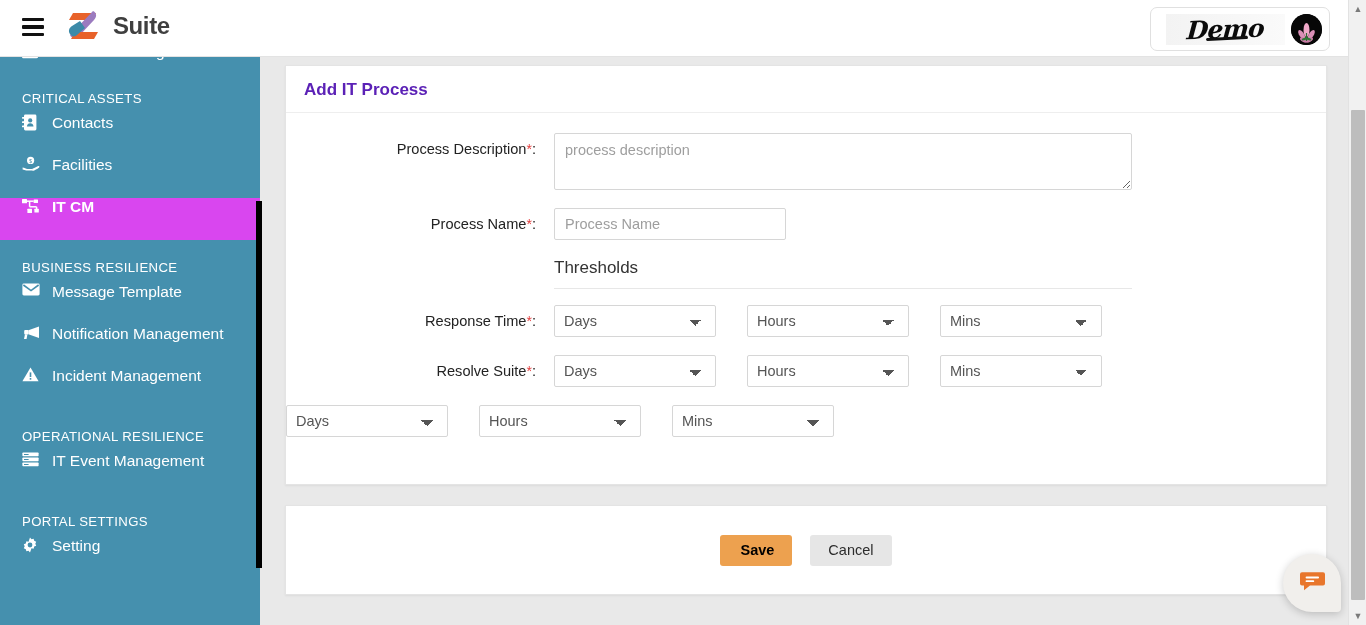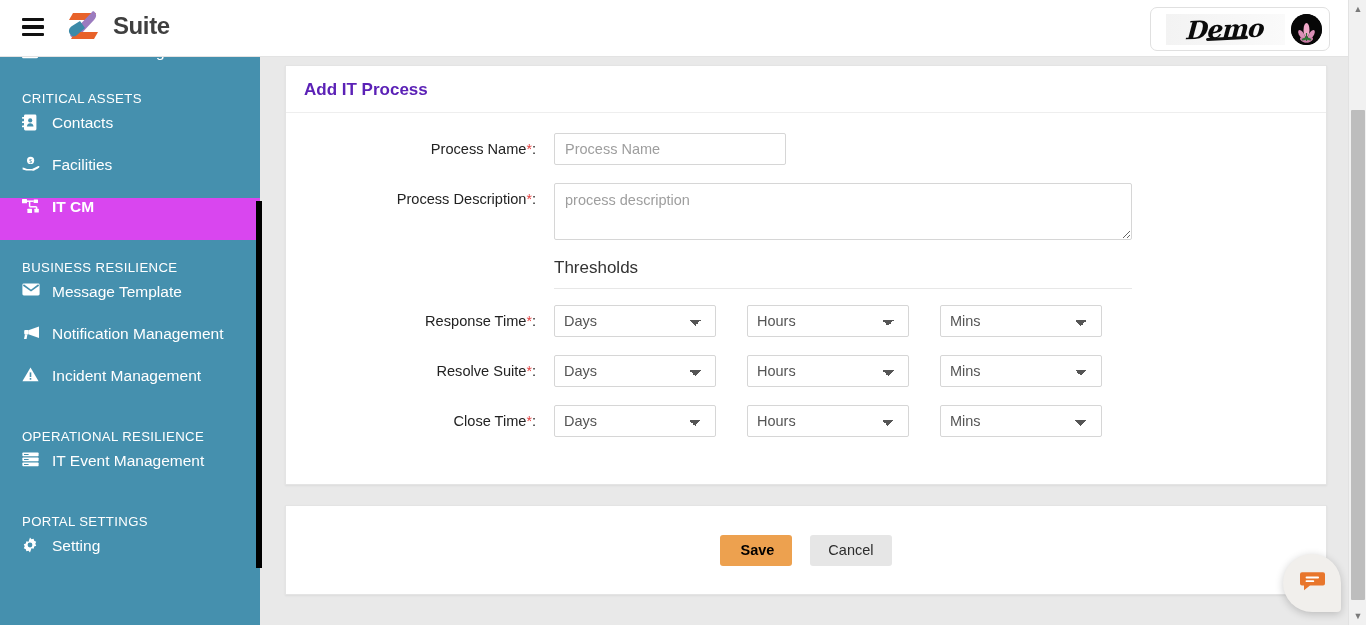--- a/index.html
+++ b/index.html
@@ -437,30 +437,30 @@
 
   <div class="content">
 
     <div class="card card-form">
       <div class="card-title">Add IT Process</div>
 
       <div class="form-body">
 
         <div class="row">
           <div class="row-label">
-            <span>Process Name</span><span class="req">*</span><span class="colon">:</span>
-          </div>
-          <input class="txt" type="text" placeholder="Process Name" style="">
+            <span>Process Description</span><span class="req">*</span><span class="colon">:</span>
+          </div>
+          <textarea class="ta" placeholder="process description" style=""></textarea>
         </div>
 
         <div class="row">
           <div class="row-label">
-            <span>Process Description</span><span class="req">*</span><span class="colon">:</span>
-          </div>
-          <textarea class="ta" placeholder="process description" style=""></textarea>
+            <span>Process Name</span><span class="req">*</span><span class="colon">:</span>
+          </div>
+          <input class="txt" type="text" placeholder="Process Name" style="">
         </div>
 
         <div class="thresholds-wrap">
           <div class="thresholds-pad"></div>
           <div class="thresholds-inner">
             <div class="thresholds-title">Thresholds</div>
             <div class="thresholds-rule"></div>
           </div>
         </div>
 
@@ -492,23 +492,20 @@
             <select class="sel">
               <option>Hours</option>
             </select>
             <select class="sel">
               <option>Mins</option>
             </select>
           </div>
         </div>
 
         <div class="row">
-          <div class="row-label">
-            <span>Close Time</span><span class="req">*</span><span class="colon">:</span>
-          </div>
           <div class="selects">
             <select class="sel">
               <option>Days</option>
             </select>
             <select class="sel">
               <option>Hours</option>
             </select>
             <select class="sel">
               <option>Mins</option>
             </select>

